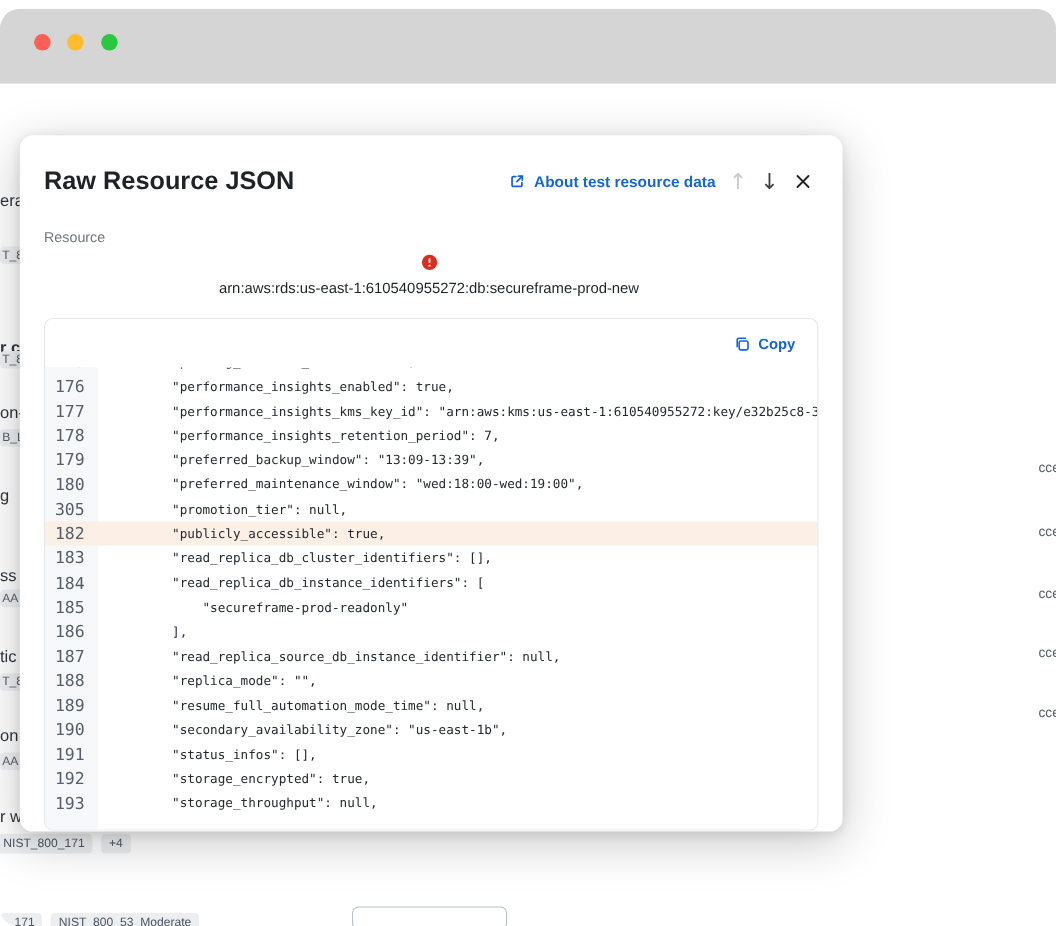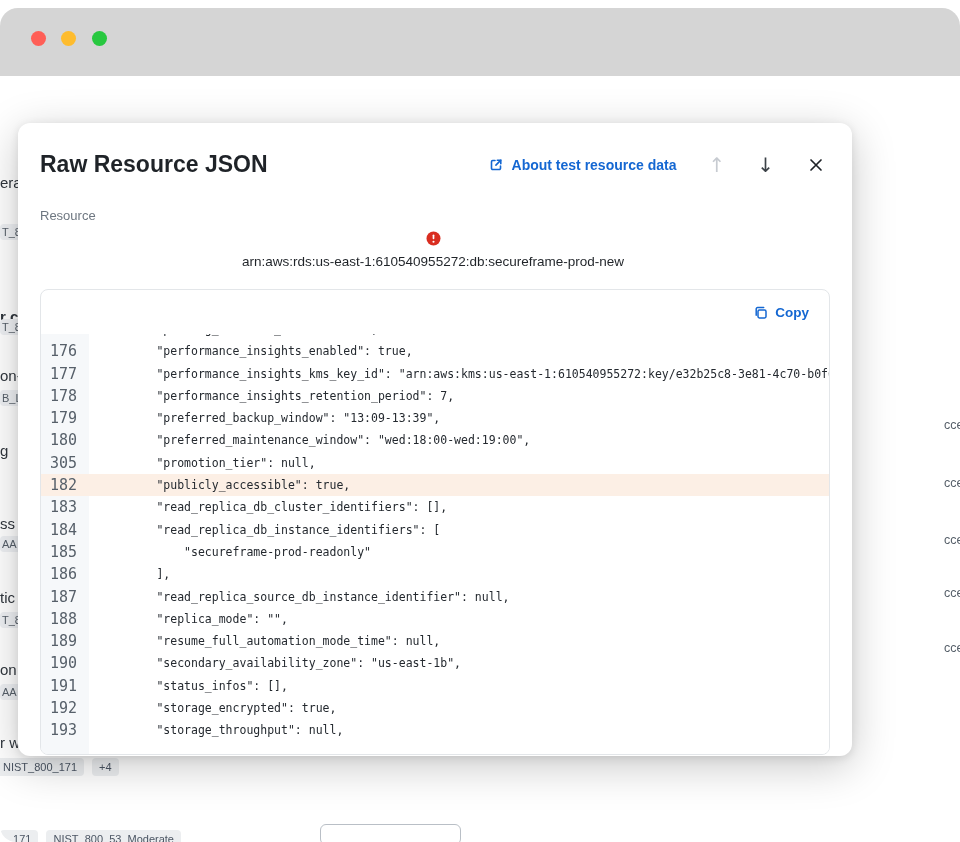--- a/index.html
+++ b/index.html
@@ -22,26 +22,26 @@
 
   .edge-layer { position: absolute; inset: 0; z-index: 1; }
   .left-frag-text { position: absolute; left: 0; font-size: 15px; font-weight: 500; color: #30363d; white-space: nowrap; }
   .left-frag-badge { position: absolute; left: 0; font-size: 11px; color: #57606a; background: #eff1f4;
     padding: 2px 6px 2px 2px; border-radius: 4px; white-space: nowrap; }
   .right-frag { position: absolute; left: 944px; font-size: 12.5px; color: #57606a; white-space: nowrap; }
   .bottom-row { position: absolute; display: flex; gap: 8px; align-items: center; }
   .pill { background: #eceef0; border-radius: 4px; padding: 3px 7px; font-size: 11px; color: #4b5563; white-space: nowrap; }
 
   
-  .modal { position: absolute; left: 18px; top: 115px; width: 834px; height: 633px; background: #fff;
+  .modal { position: absolute; left: 18px; top: 115px; width: 748px; height: 633px; background: #fff;
     border-radius: 12px; box-shadow: 0 10px 44px rgba(0,0,0,0.22), 0 2px 10px rgba(0,0,0,0.10); z-index: 5; }
 
   .modal-header { display: flex; align-items: center; justify-content: space-between; padding: 28px 26px 0 22px; }
   .modal-title { font-size: 23px; font-weight: 600; color: #1f2328; }
-  .header-actions { display: flex; gap: 32px; }
+  .header-actions { display: flex; gap: 12px; }
   .about-link { display: flex; align-items: center; gap: 8px; color: #1467d2; font-size: 14px; font-weight: 600;
     text-decoration: none; cursor: pointer; }
   .nav-arrow { font-family: "DejaVu Sans", sans-serif; font-size: 20px; line-height: 1; cursor: pointer; }
   .arrow-disabled { color: #c7cbd1; }
   .arrow-enabled { color: #3c4248; }
   .close-btn { background: none; border: none; cursor: pointer; display: flex; align-items: center; padding: 2px; }
 
   .resource-block { margin-top: 30px; padding: 0 26px 0 22px; }
   .resource-label { font-size: 13px; color: #6e7781; }
   .resource-row { margin-top: 8px; display: flex; align-items: center; gap: 8px; flex-direction: column; }

